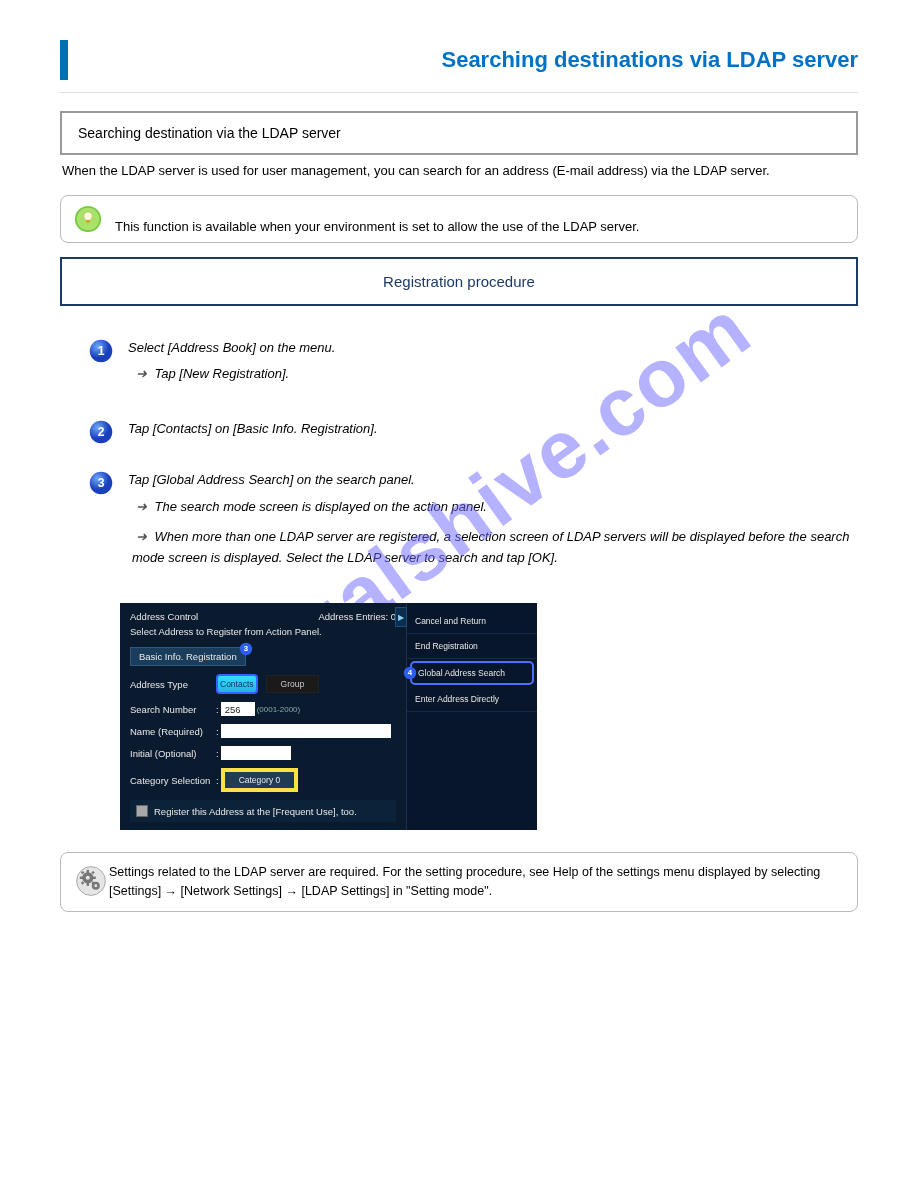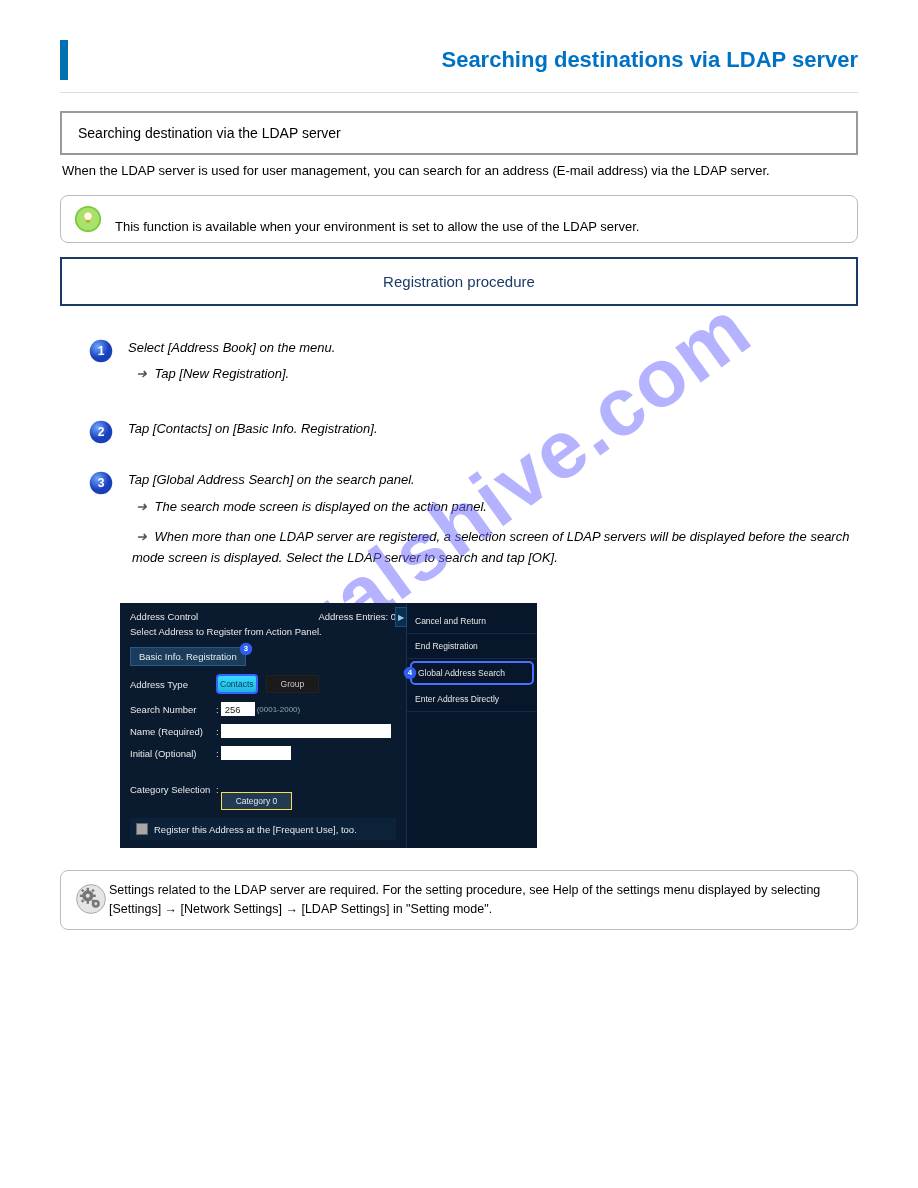--- a/index.html
+++ b/index.html
@@ -41,21 +41,21 @@
   .sc-tab .mini-badge { position: absolute; top: -6px; right: -8px; width: 14px; height: 14px; }
   
   .sc-row { display: flex; align-items: center; margin: 8px 0; gap: 2px; }
   .sc-label { width: 84px; }
   .btn-contacts { background: linear-gradient(#38dcff,#1fb6e0); padding: 3px 2px; border: 2px solid #3461ff; border-radius: 4px; color: #07375a; font-size: 8.5px; }
   .btn-group { background: #1a1a1a; color: #ccc; padding: 3px 14px; margin-left: 6px; font-size: 8.5px; border: 1px solid #222;}
   .sc-inp { background: #fff; color: #222; padding: 2px 4px; height: 14px; min-width: 34px; display: inline-block; }
   .sc-inp-wide { width: 170px; }
   .sc-inp-mid { width: 70px; }
   .sc-hint { color: #8aa; font-size: 8px; }
-  .btn-cat { background: #223b55; padding: 3px 14px; font-size: 8.5px; border: 1px solid #fde047; margin-top: 24px;}
+  .btn-cat { background: #223b55; padding: 3px 14px; font-size: 8.5px; border: 4px solid #fde047;}
   .sc-check-row { display: flex; align-items: center; gap: 6px; margin-top: 8px; background: #0c2238; padding: 5px 6px; }
   .sc-check { width: 12px; height: 12px; background: #a8a8a8; border: 1px solid #666; }
   
   .screenshot-right { width: 130px; padding: 6px 0 6px 0; position: relative; background: #07162a;}
   .right-toggle { position: absolute; left: -12px; top: 4px; width: 12px; height: 20px; background: #0b2e4f; display: flex; align-items:center; justify-content:center; color:#8ce; font-size:8px; border:1px solid #1d4d78;}
   .action-item { padding: 7px 8px; border-bottom: 1px solid #152b45; font-size: 8.5px; }
   .action-highlight { border: 2px solid #4a70ff; border-radius: 5px; margin: 2px 3px; padding: 5px 6px; font-size: 8.5px; position: relative; }
   .action-highlight .mini-badge { position: absolute; left: -9px; top: 3px; width: 14px; height: 14px; }
   
   

